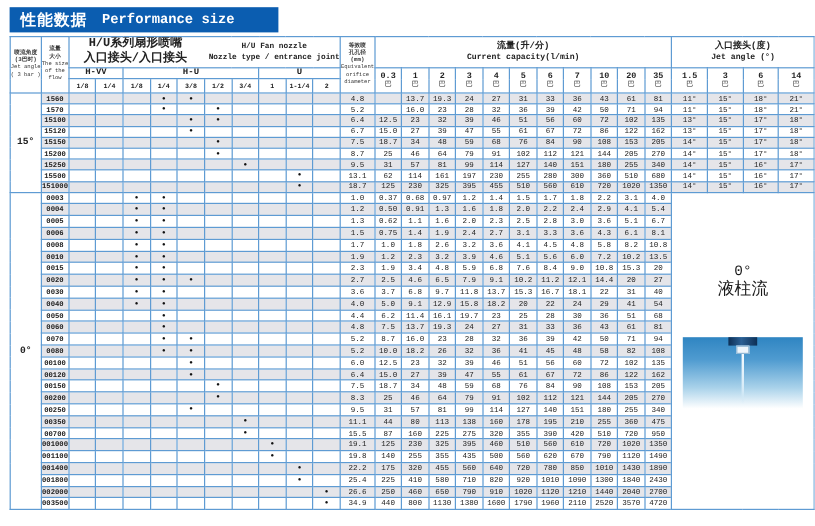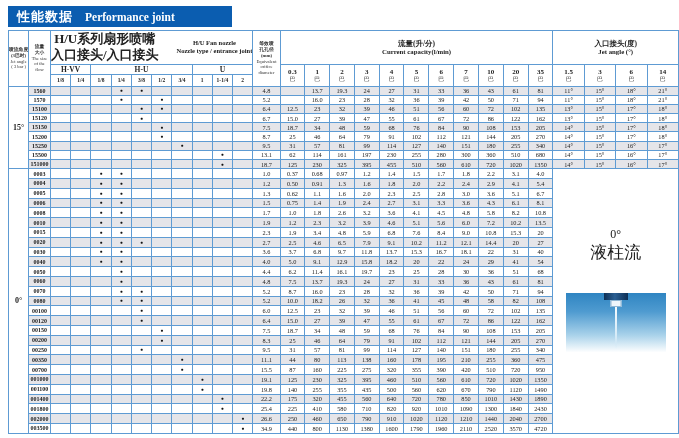--- a/index.html
+++ b/index.html
@@ -1,64 +1,64 @@
 <!DOCTYPE html>
 <html><head>
 <meta charset="utf-8">
 <style>
   html,body{margin:0;padding:0;background:#ffffff;}
   .page{position:relative;width:679px;height:438px;background:#ffffff;overflow:hidden;
-        font-family:Liberation Serif, serif;}
+        font-family:Liberation Mono, monospace;}
   .title-bar{position:absolute;left:8px;top:6px;width:224px;height:21px;background:#0b5db0;
         color:#fff;display:flex;align-items:center;gap:12px;padding-left:9px;box-sizing:border-box;}
   .title-zh{font-size:13px;font-weight:bold;letter-spacing:1px;}
   .title-en{font-size:11.5px;font-weight:bold;}
   .tbl-wrap{position:absolute;left:8px;top:30px;}
   table{border-collapse:collapse;table-layout:fixed;border:1px solid #2e75b5;}
   td,th{border:1px solid #5e9bd3;padding:0;margin:0;text-align:center;vertical-align:middle;
         color:#222;overflow:hidden;white-space:nowrap;background:#fff;font-weight:normal;}
   tbody tr{height:9.8px;}
   tbody tr.r15{height:9.2px;}
   tbody tr.alt td{background:#e5e5e9;}
   td.angle-label{font-size:8px;font-weight:bold;background:#fff !important;}
   td.model{font-size:6px;font-weight:bold;}
   td.num{font-size:6.3px;}
   td.dotc{font-size:5px;line-height:1;color:#111;}
   th.hsm{font-size:4.8px;line-height:1.25;font-weight:bold;color:#333;}
   th.hsm .en{font-weight:normal;font-size:4.6px;}
   .grp{display:flex;align-items:center;justify-content:center;gap:18px;}
-  .grp .zh{font-size:13px;font-weight:bold;line-height:1.25;}
+  .grp .zh{font-size:10px;font-weight:bold;line-height:1.25;margin-left:12px;}
   .grp .en{font-size:6.5px;font-weight:bold;line-height:1.25;}
   .grp2 .zh{font-size:7.5px;font-weight:bold;line-height:1.2;}
   .grp2 .en{font-size:6.8px;font-weight:bold;line-height:1.2;}
   th.subhead{font-size:7.5px;font-weight:bold;}
   th.frac{font-size:5.5px;font-weight:bold;height:11px;}
   th.pres .pnum{font-size:7px;font-weight:bold;line-height:1.15;}
   th.pres .punit{font-size:5.8px;line-height:1.1;}
   td.panel-cell{background:#fff !important;vertical-align:top;}
   .panel{display:flex;flex-direction:column;align-items:center;width:100%;}
   .panel-text{margin-top:58px;text-align:center;color:#1a1a1a;}
   .panel-text .l1{font-size:12px;line-height:1.25;}
-  .panel-text .l2{font-size:17px;line-height:1.25;}
+  .panel-text .l2{font-size:14px;line-height:1.25;}
   .spray{margin-top:30px;width:100px;height:62px;position:relative;
          background:linear-gradient(#2f85c2 0%,#4f9bd0 30%,#a9d2ea 68%,#ffffff 96%);}
   .spray .cap{position:absolute;top:0;left:50%;transform:translateX(-50%);width:24px;height:7px;
          background:linear-gradient(90deg,#0d2f55,#2b5f93 45%,#0d2f55);}
   .spray .nbody{position:absolute;top:7px;left:50%;transform:translateX(-50%);width:11px;height:7px;
          background:#eef5fb;border:1px solid #8fb6d4;box-sizing:border-box;}
   .spray .stream{position:absolute;top:14px;left:50%;transform:translateX(-50%);width:2px;height:42px;
          background:linear-gradient(#f4fafe,#d3e9f6 75%,rgba(255,255,255,0));}
 </style>
 </head>
 <body>
 
 <div class="page">
   <div class="title-bar">
     <span class="title-zh">性能数据</span>
-    <span class="title-en">Performance joint</span>
+    <span class="title-en">Performance size</span>
   </div>
   <div class="tbl-wrap">
     <table>
       <colgroup id="cols">
           <col style="width: 20px;">
           <col style="width: 22px;">
           <col style="width: 18px;">
           <col style="width: 18px;">
           <col style="width: 18px;">
           <col style="width: 18px;">

